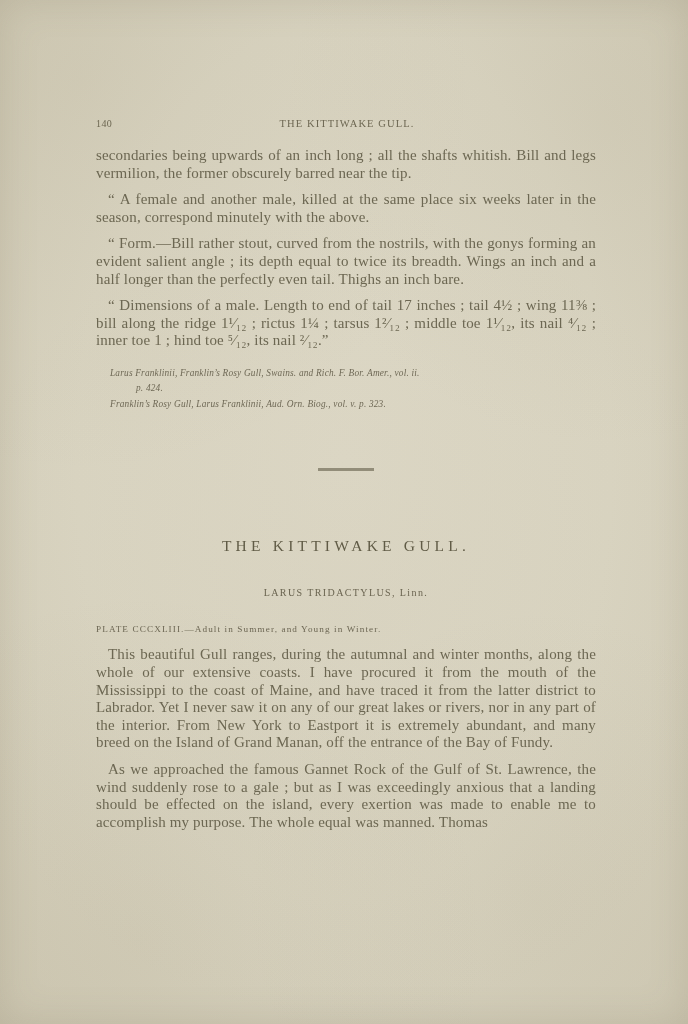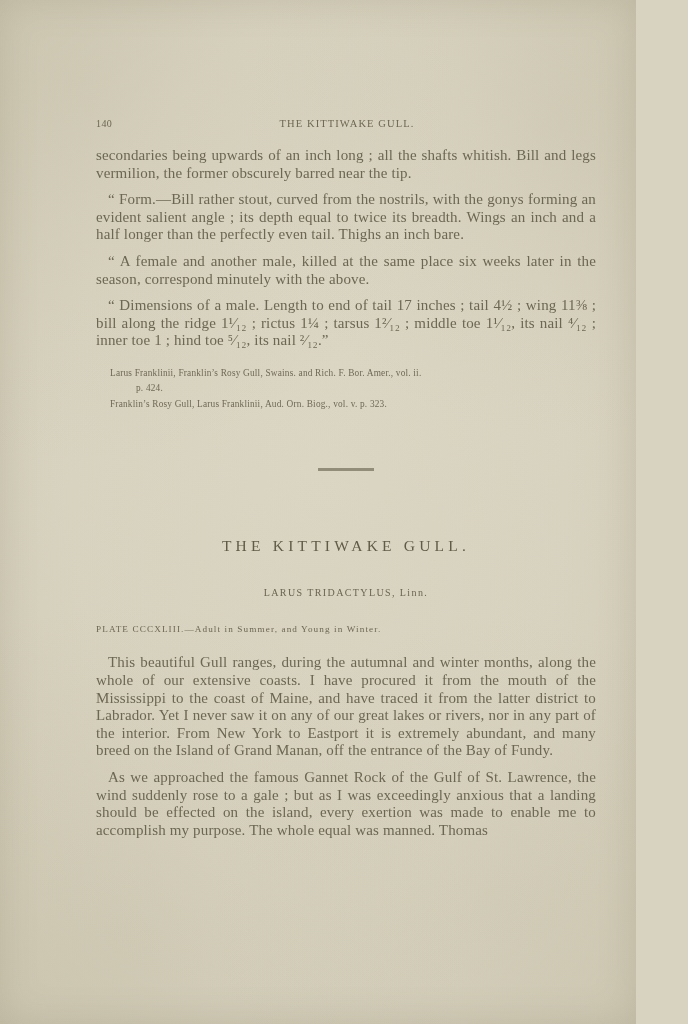--- a/index.html
+++ b/index.html
@@ -8,21 +8,21 @@
     background: #d8d3c0;
   }
   body {
     width: 688px;
     height: 1024px;
     overflow: hidden;
     font-family: "Liberation Serif", serif;
   }
   .page {
     position: relative;
-    width: 636px;
+    width: 688px;
     height: 1024px;
     background:
       radial-gradient(ellipse at 50% 45%, #ddd8c6 0%, #d9d4c1 55%, #cfc9b4 100%);
     box-sizing: border-box;
   }
   
   .page::before {
     content: "";
     position: absolute;
     inset: 0;
@@ -74,20 +74,21 @@
   }
   p.body.gap {
     margin-top: 9px;
   }
   .synonymy {
     margin-top: 16px;
     font-size: 9.3px;
     line-height: 15.5px;
     color: #6e6855;
     letter-spacing: 0.2px;
+    font-style: italic;
   }
   .synonymy .line {
     text-indent: 14px;
   }
   .synonymy .cont {
     text-indent: 40px;
   }
   .measures {
     margin-top: 18px;
     font-size: 10.3px;
@@ -117,43 +118,43 @@
     color: #6a6450;
   }
   .plate-line {
     margin-top: 26px;
     text-align: left;
     font-size: 9.2px;
     letter-spacing: 1.1px;
     color: #6c6653;
   }
   .after-plate {
-    margin-top: 20px;
+    margin-top: 12px;
   }
   .edge-shadow {
     position: absolute;
     inset: 0;
     box-shadow: inset 0 0 38px rgba(120,110,85,0.20);
     pointer-events: none;
   }
 </style>
 </head>
 <body>
 
 <div class="page">
   <div class="content">
 
     <div class="running-head">
       <span class="folio">140</span>
       <span class="head-title">THE KITTIWAKE GULL.</span>
     </div>
 
     <p class="body">secondaries being upwards of an inch long ; all the shafts whitish.   Bill and legs vermilion, the former obscurely barred near the tip.</p>
+    <p class="body indent gap">“ A female and another male, killed at the same place six weeks later in the season, correspond minutely with the above.</p>
     <p class="body indent gap">“ Form.—Bill rather stout, curved from the nostrils, with the gonys forming an evident salient angle ; its depth equal to twice its breadth. Wings an inch and a half longer than the perfectly even tail.   Thighs an inch bare.</p>
-    <p class="body indent gap">“ A female and another male, killed at the same place six weeks later in the season, correspond minutely with the above.</p>
     <p class="body indent gap">“ Dimensions of a male.   Length to end of tail 17 inches ; tail 4½ ; wing 11⅜ ; bill along the ridge 1¹⁄₁₂ ; rictus 1¼ ; tarsus 1²⁄₁₂ ; middle toe 1¹⁄₁₂, its nail ⁴⁄₁₂ ; inner toe 1 ; hind toe ⁵⁄₁₂, its nail ²⁄₁₂.”</p>
 
     <div class="synonymy">
       <div class="line">Larus Franklinii, Franklin’s Rosy Gull, Swains. and Rich. F. Bor. Amer., vol. ii.</div>
       <div class="cont">p. 424.</div>
       <div class="line">Franklin’s Rosy Gull, Larus Franklinii, Aud. Orn. Biog., vol. v. p. 323.</div>
     </div>
 
     <div class="measures">
     </div>

